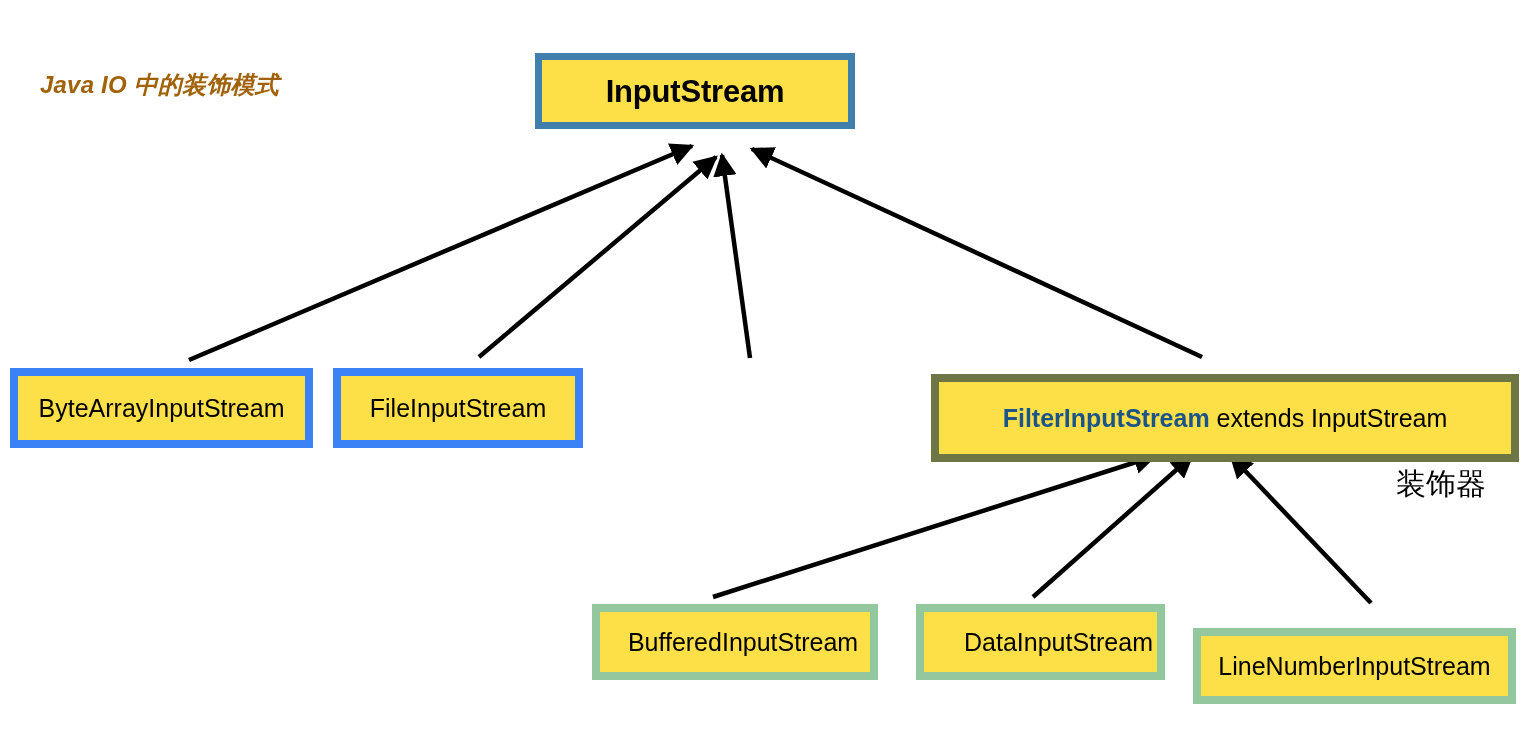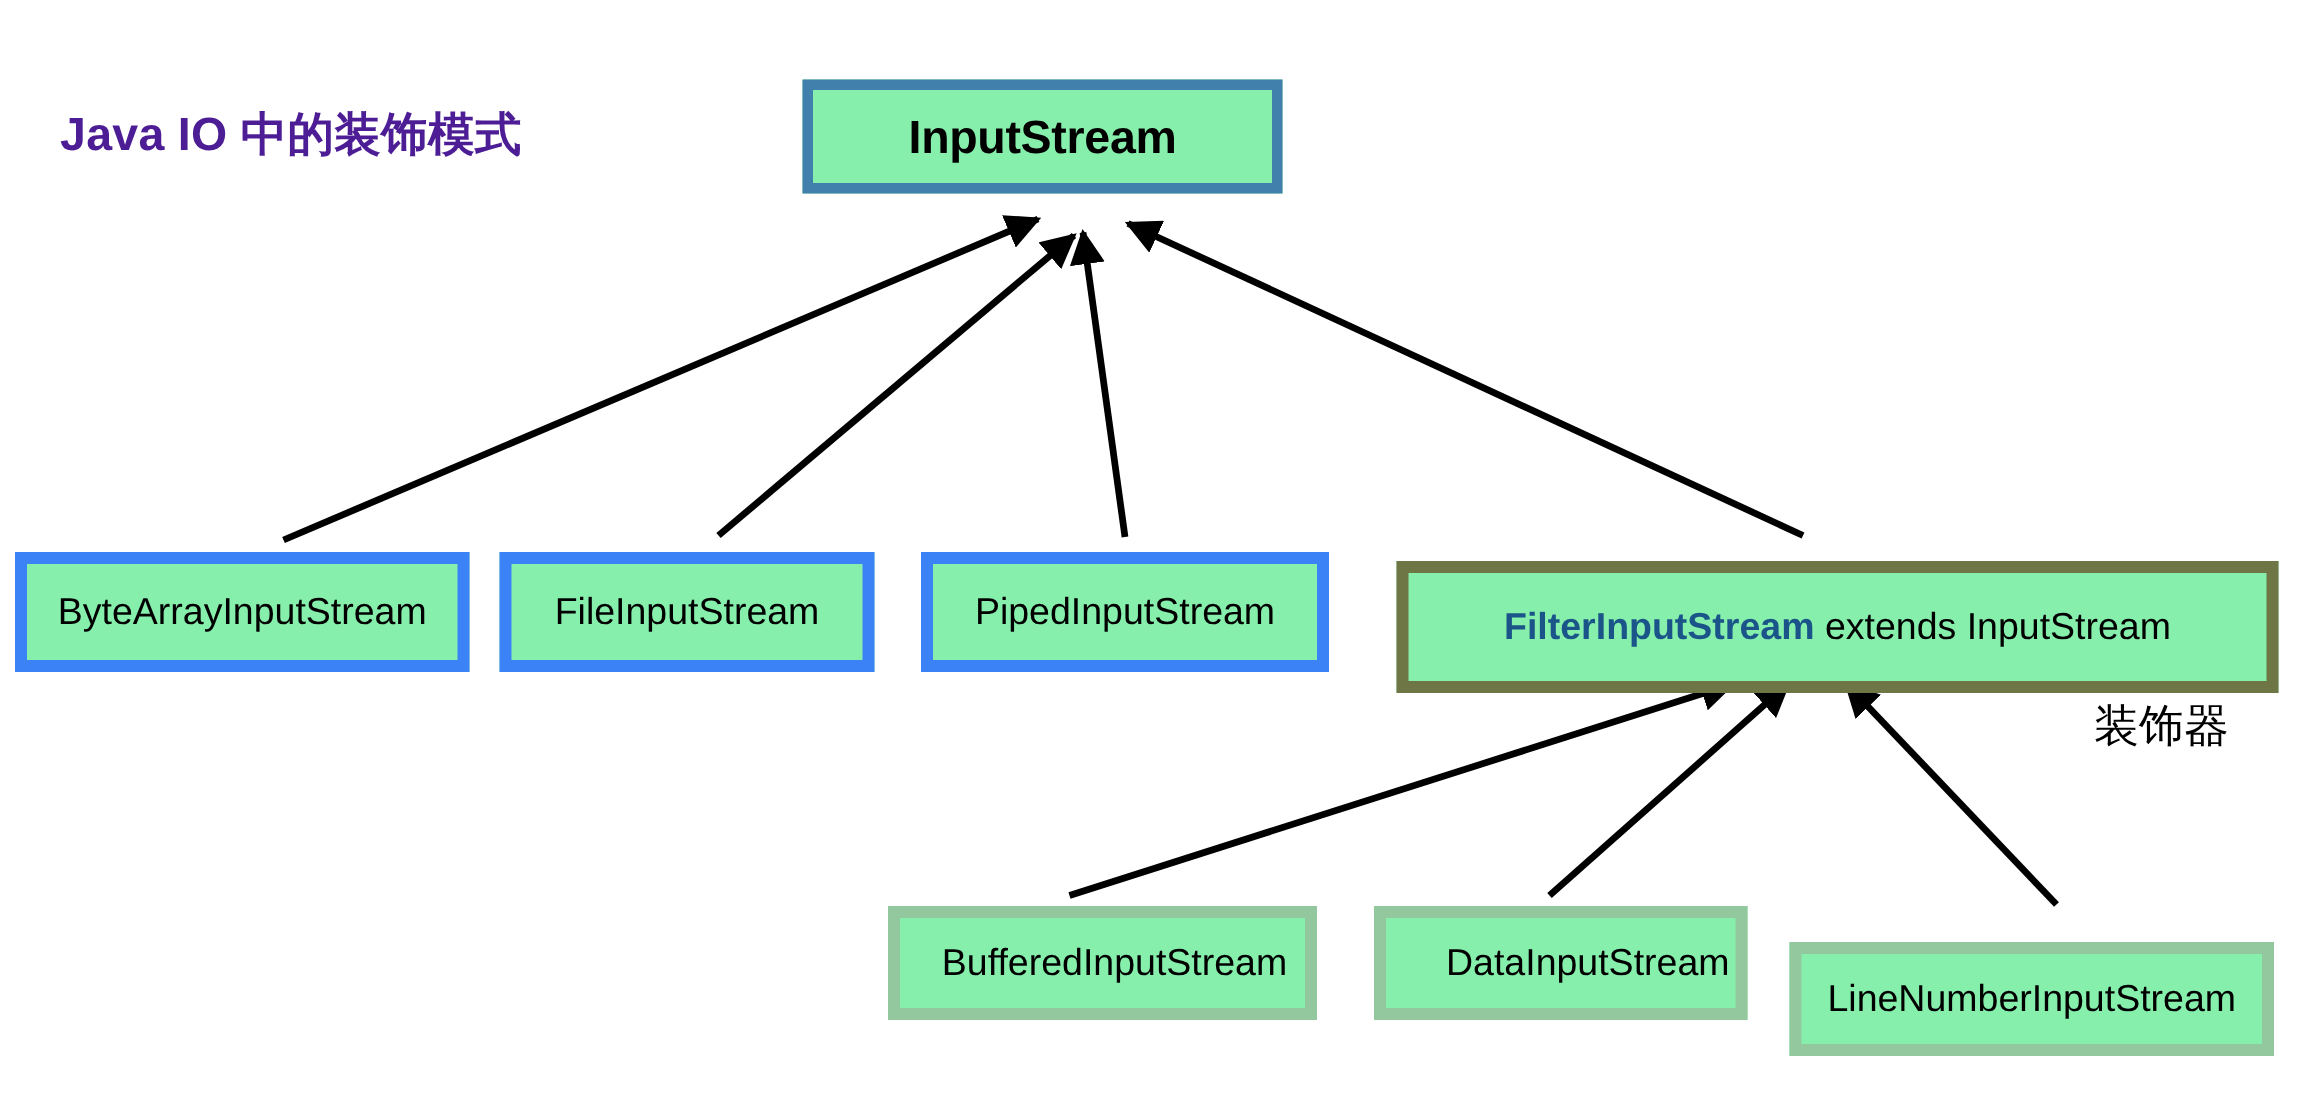--- a/index.html
+++ b/index.html
@@ -21,21 +21,21 @@
     position: absolute;
     left: 0;
     top: 0;
     width: 1536px;
     height: 742px;
     pointer-events: none;
   }
   .node {
     position: absolute;
     box-sizing: border-box;
-    background: #86efac;
+    background: #fde047;
     display: flex;
     align-items: center;
     justify-content: center;
     text-align: center;
     color: #000000;
     white-space: nowrap;
   }
   .node-label {
     display: inline-block;
     line-height: 1;
@@ -88,25 +88,26 @@
   }
   #node-bufferedinputstream   { left: 592px;  width: 286px; padding-left: 16px; }
   #node-datainputstream       { left: 916px;  width: 249px; padding-left: 36px; }
   #node-linenumberinputstream { left: 1193px; width: 323px; margin-top: 24px; }
 
   
   #diagram-title {
     position: absolute;
     left: 40px;
     top: 69px;
-    font-size: 31px;
+    font-size: 24px;
     font-weight: bold;
-    color: #4c1d95;
+    color: #a16207;
     letter-spacing: 0.2px;
     white-space: nowrap;
+    font-style: italic;
   }
   #decorator-annotation {
     position: absolute;
     left: 1396px;
     top: 464px;
     font-size: 30px;
     font-weight: normal;
     color: #000000;
     white-space: nowrap;
   }
@@ -140,23 +141,20 @@
   </div>
 
   <div class="node node-plain" id="node-bytearrayinputstream">
     <span class="node-label">ByteArrayInputStream</span>
   </div>
 
   <div class="node node-plain" id="node-fileinputstream">
     <span class="node-label">FileInputStream</span>
   </div>
 
-  <div class="node node-plain" id="node-pipedinputstream">
-    <span class="node-label">PipedInputStream</span>
-  </div>
 
   <div class="node" id="node-filterinputstream">
     <span class="node-label"><span class="kw">FilterInputStream</span><span> extends InputStream</span></span>
   </div>
 
   <div id="decorator-annotation">装饰器</div>
 
   <div class="node node-decorator" id="node-bufferedinputstream">
     <span class="node-label">BufferedInputStream</span>
   </div>

